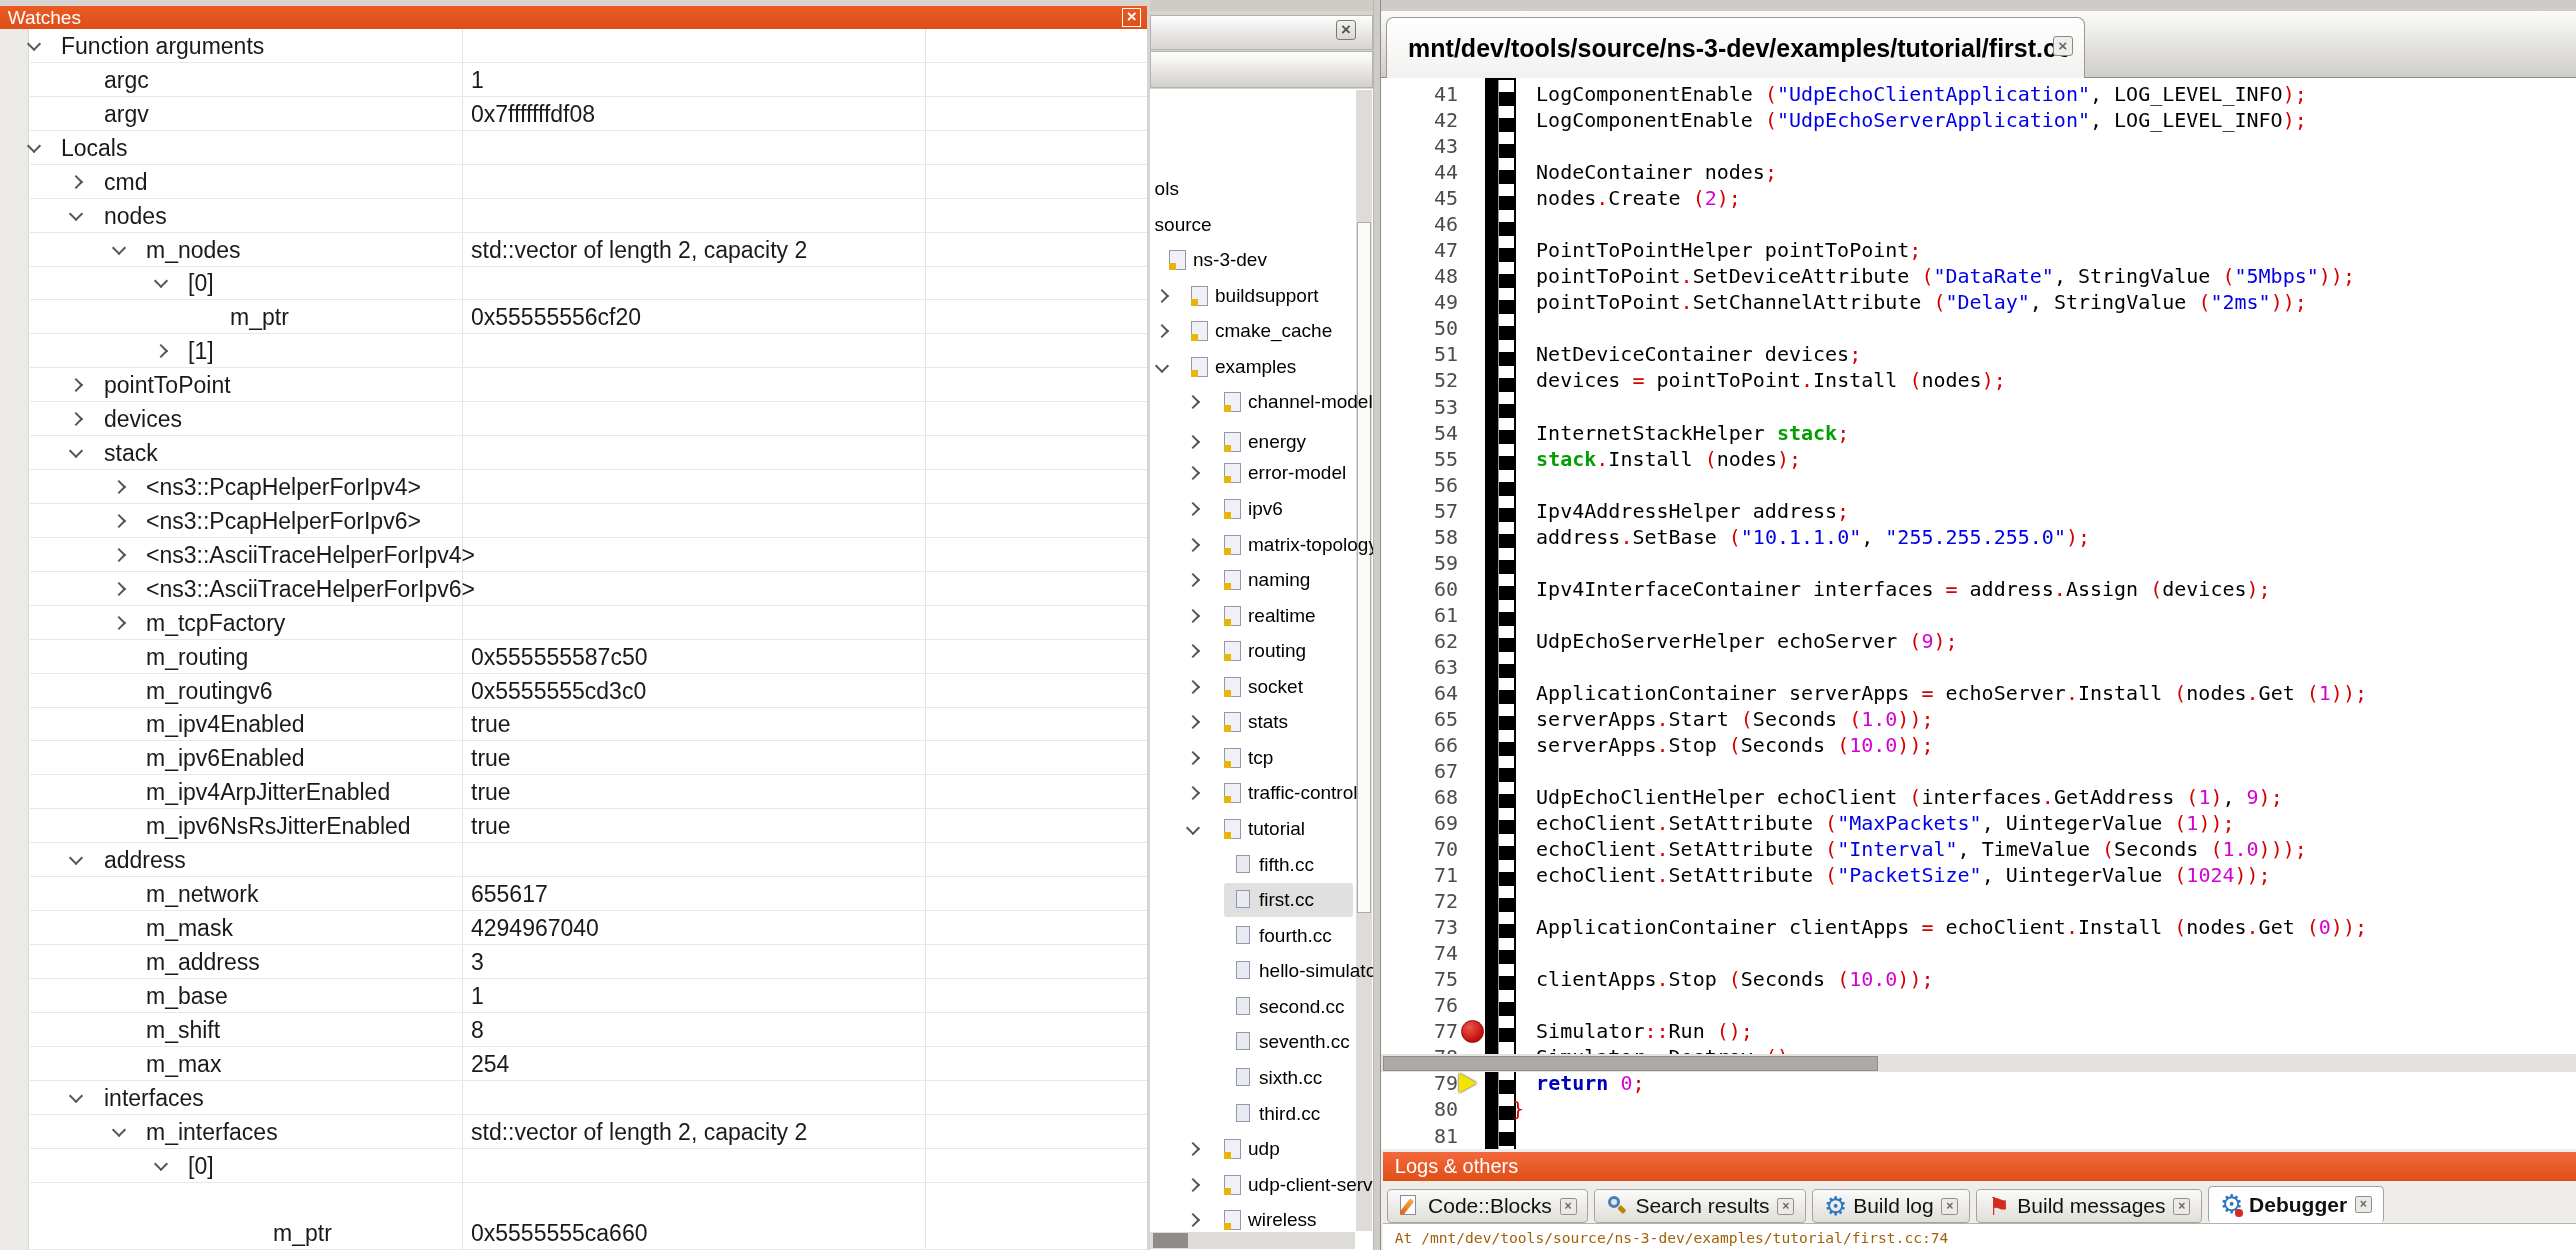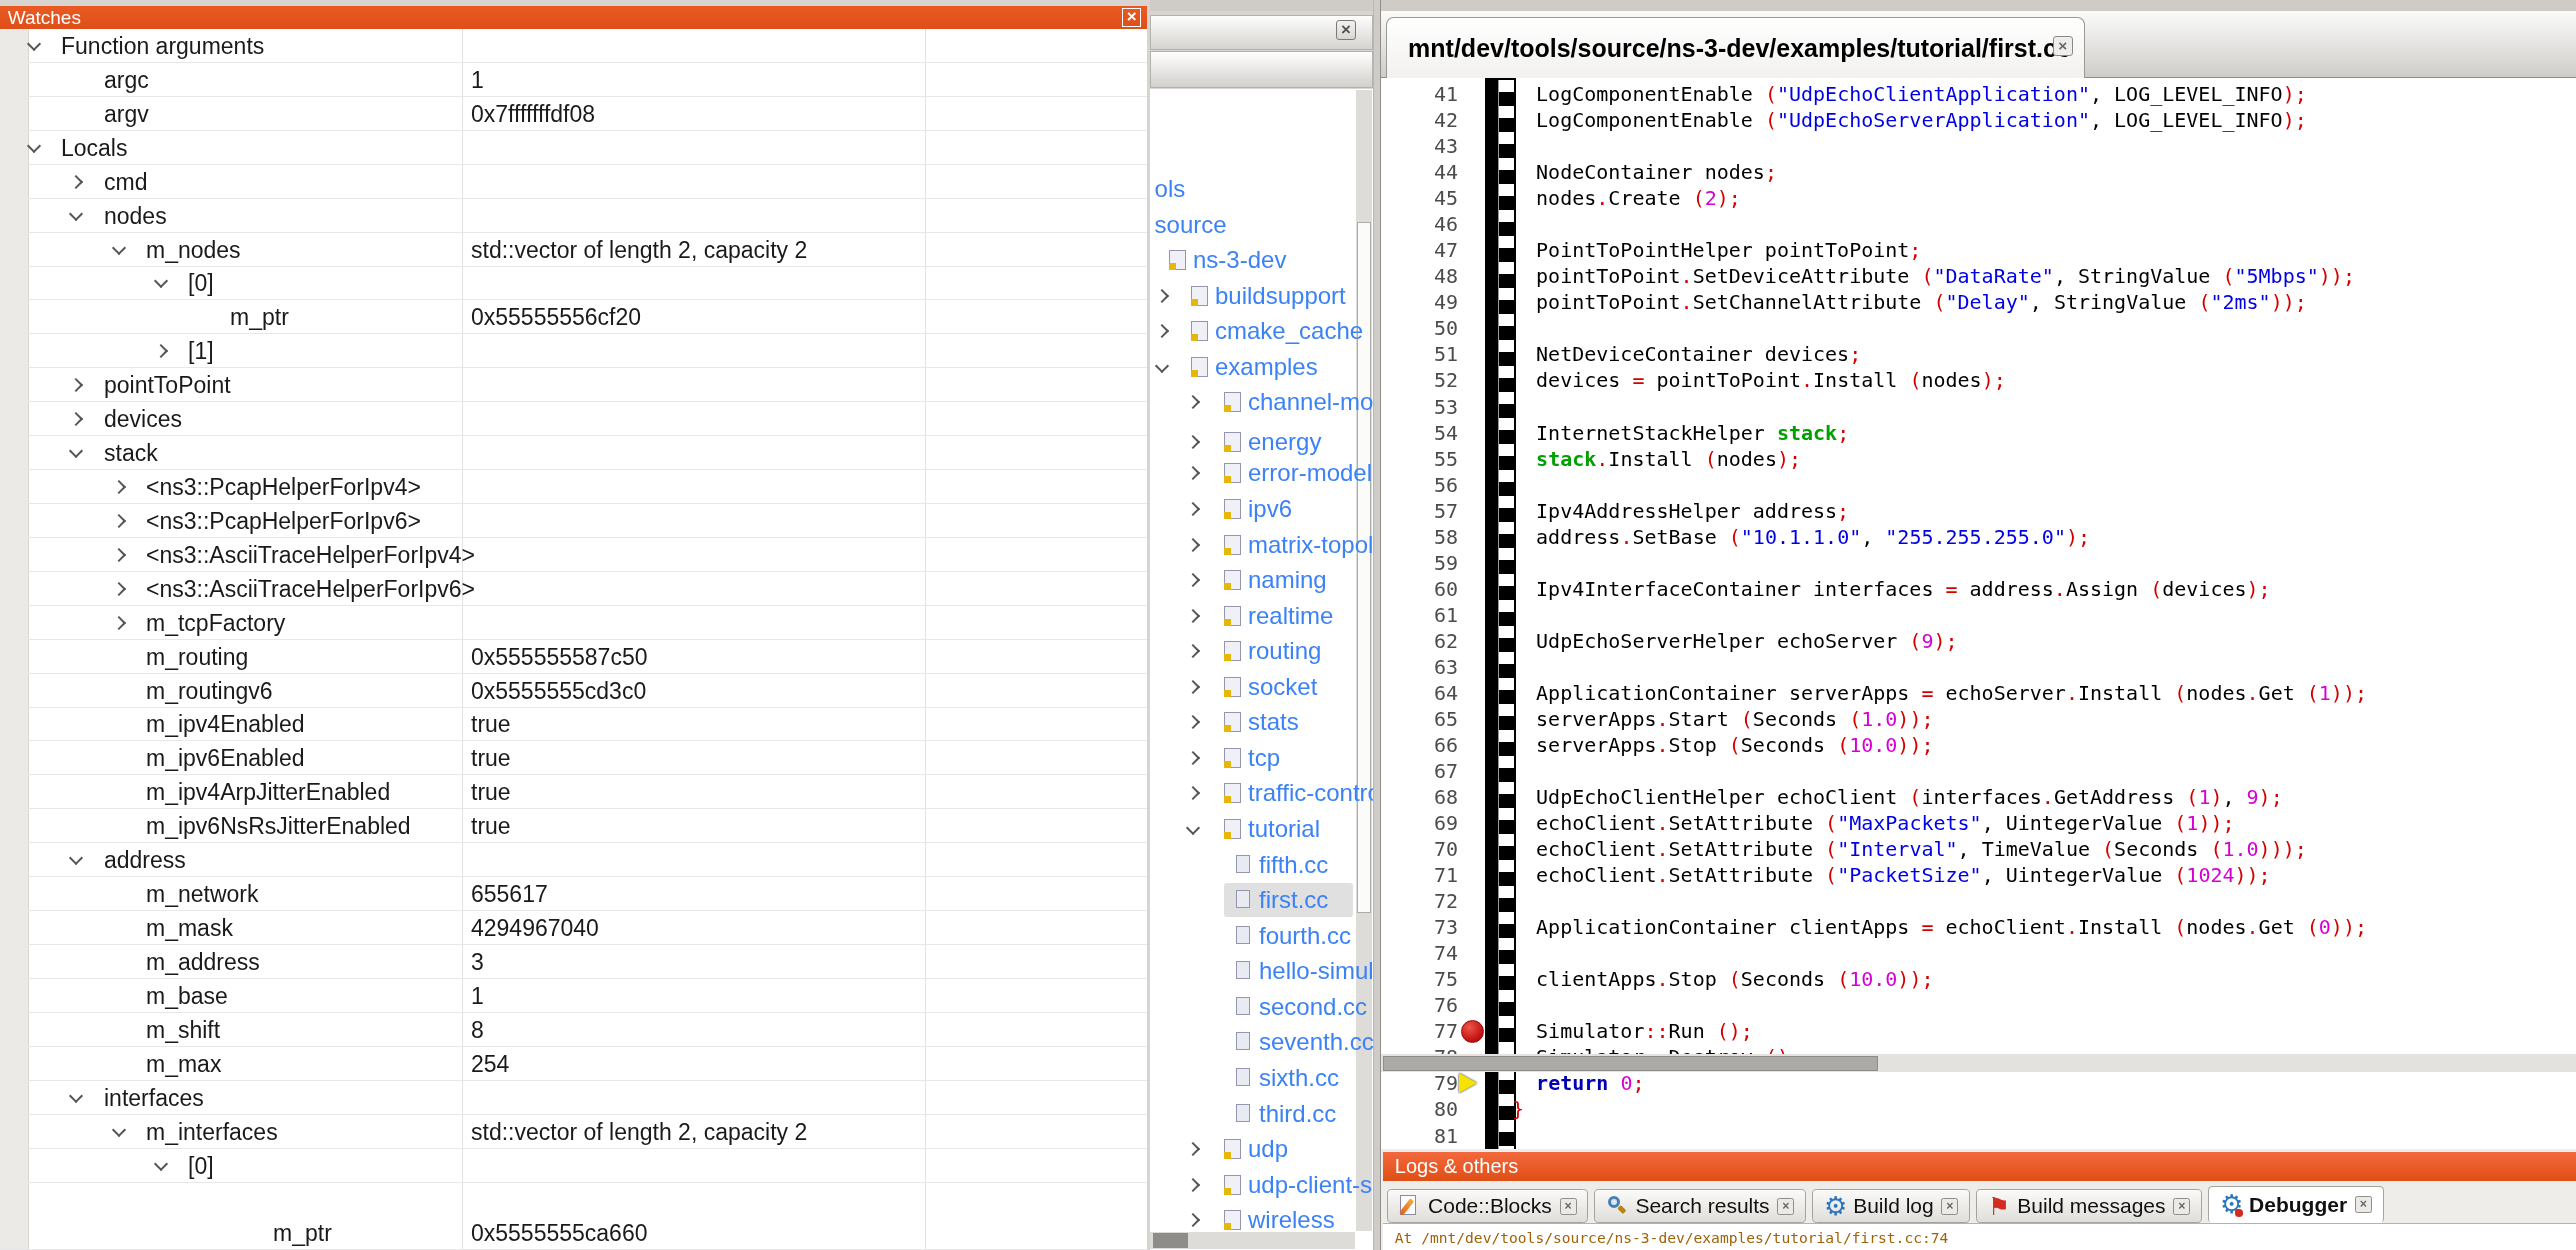--- a/index.html
+++ b/index.html
@@ -22,21 +22,21 @@
   .chev.open{transform:rotate(45deg);}
   
   #mgmt{position:absolute;left:1150px;top:10.8px;width:223px;height:1240px;background:#d8d5d0;}
   #mgmt .hdr1{position:absolute;left:0;top:4.6px;right:0;height:35px;background:linear-gradient(#fdfdfd,#d6d4d0);border:0.8px solid #b4b2ae;box-sizing:border-box;}
   #mgmt .hdr2{position:absolute;left:0;top:40px;right:0;height:37px;background:linear-gradient(#ffffff,#d2d0cc);border:0.8px solid #b4b2ae;box-sizing:border-box;}
   #mgmt .closebox{position:absolute;top:9.2px;right:17px;width:20px;height:20px;border:1.5px solid #7a7874;border-radius:3.1px;
       color:#55534f;background:linear-gradient(#f2f1ef,#d9d7d3);font-size:17px;line-height:17px;text-align:center;font-weight:bold;box-sizing:border-box;z-index:3;}
   #tree{position:absolute;left:0;top:78px;right:0;bottom:0;background:#fff;overflow:hidden;}
   .titem{position:absolute;left:0;height:34px;width:100%;}
   .titem .sel{position:absolute;left:74px;right:20px;top:0;height:34px;background:#e0e0e0;border-radius:3.1px;}
-  .titem .label{position:absolute;top:0;height:34px;line-height:34px;font-size:24px;color:#3b82f6;white-space:pre;}
+  .titem .label{position:absolute;top:0;height:34px;line-height:34px;font-size:19px;color:#000000;white-space:pre;}
   .ficon{position:absolute;top:7px;width:17px;height:20px;background:#f0f1f6;border:1.5px solid #9596ad;box-sizing:border-box;}
   .ficon.folder:after{content:"";position:absolute;left:-1.5px;bottom:-1.5px;width:7.7px;height:7px;background:#e6b60a;}
   .ficon.file{width:14px;height:18.4px;background:#e9ebf2;}
   #tree .vsb{position:absolute;right:1.5px;top:1.5px;width:15.4px;bottom:20px;background:#dedcd8;}
   #tree .vsb .thumb{position:absolute;left:0.8px;width:14px;top:132px;height:691px;background:#fbfbfa;border:0.8px solid #aeaca8;box-sizing:border-box;}
   #tree .hsb{position:absolute;left:0;bottom:1.5px;height:17px;right:18.4px;background:#dedcd8;}
   #tree .hsb .thumb{position:absolute;top:0.8px;height:15.4px;left:3.1px;width:35px;background:#8f8d89;}
   
   #split{position:absolute;left:1373px;top:0;width:7.7px;height:1250px;background:#cfccc7;border-left:0.8px solid #bab7b2;border-right:0.8px solid #8f8d89;box-sizing:border-box;}
   

